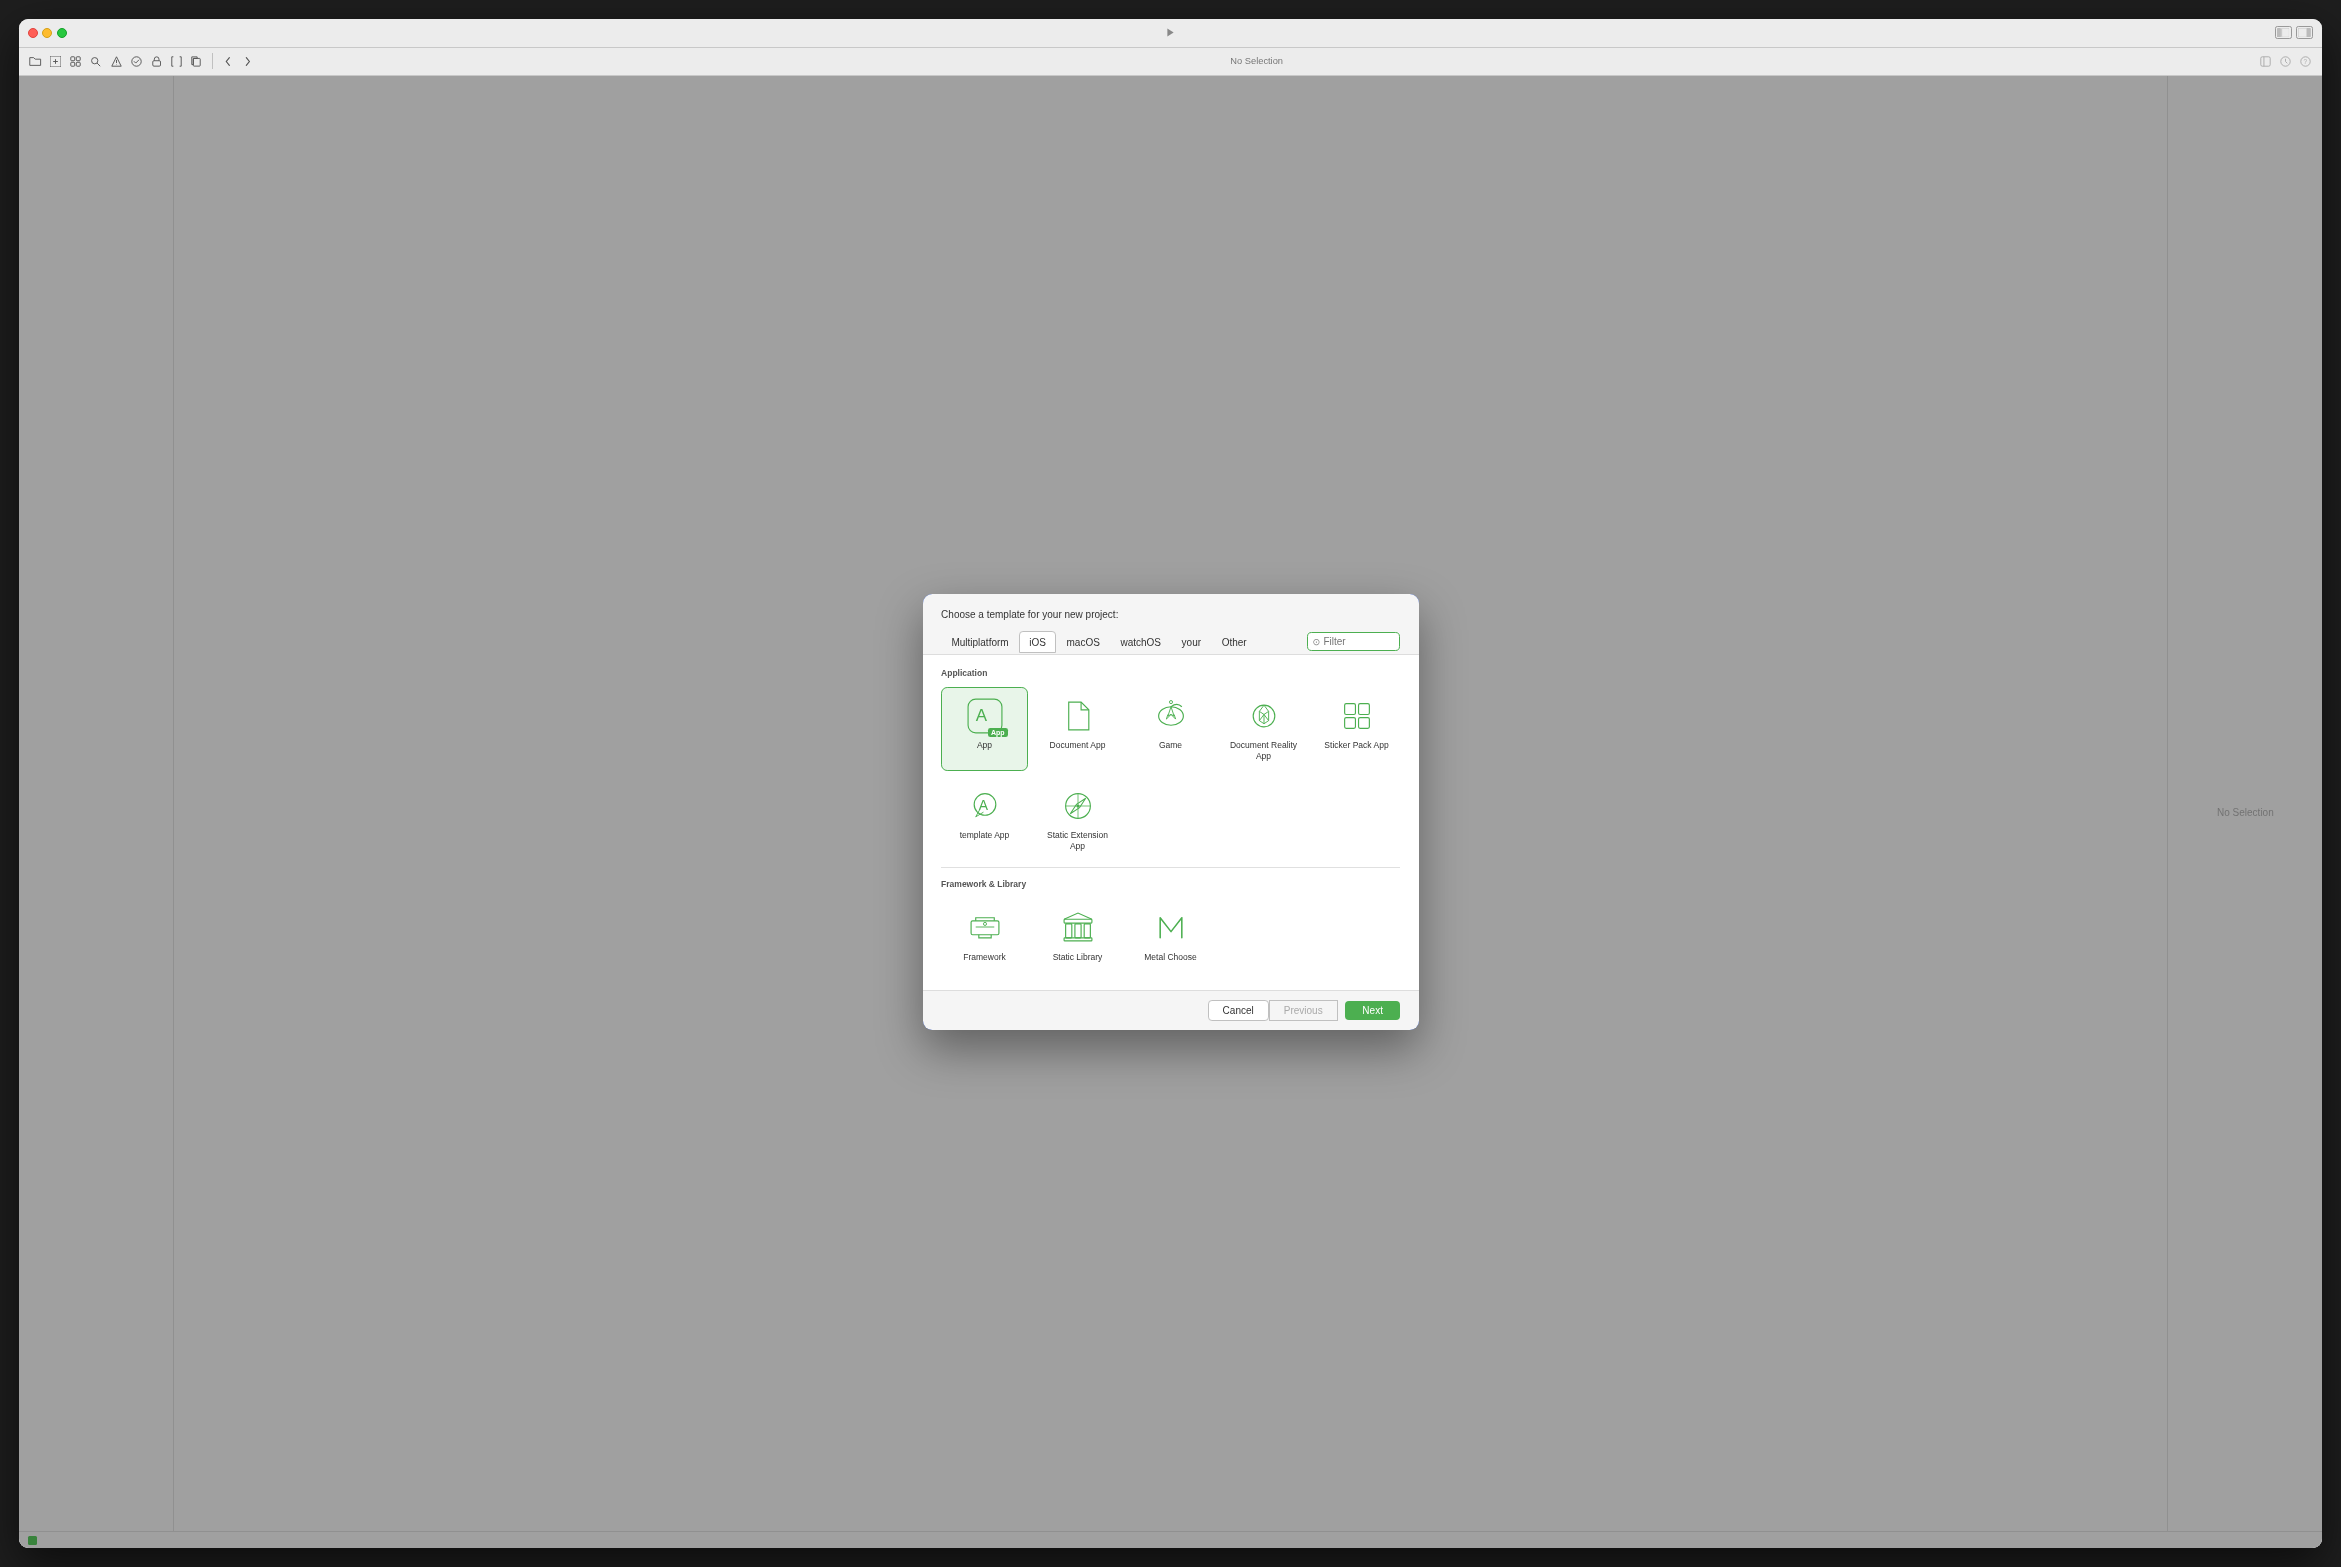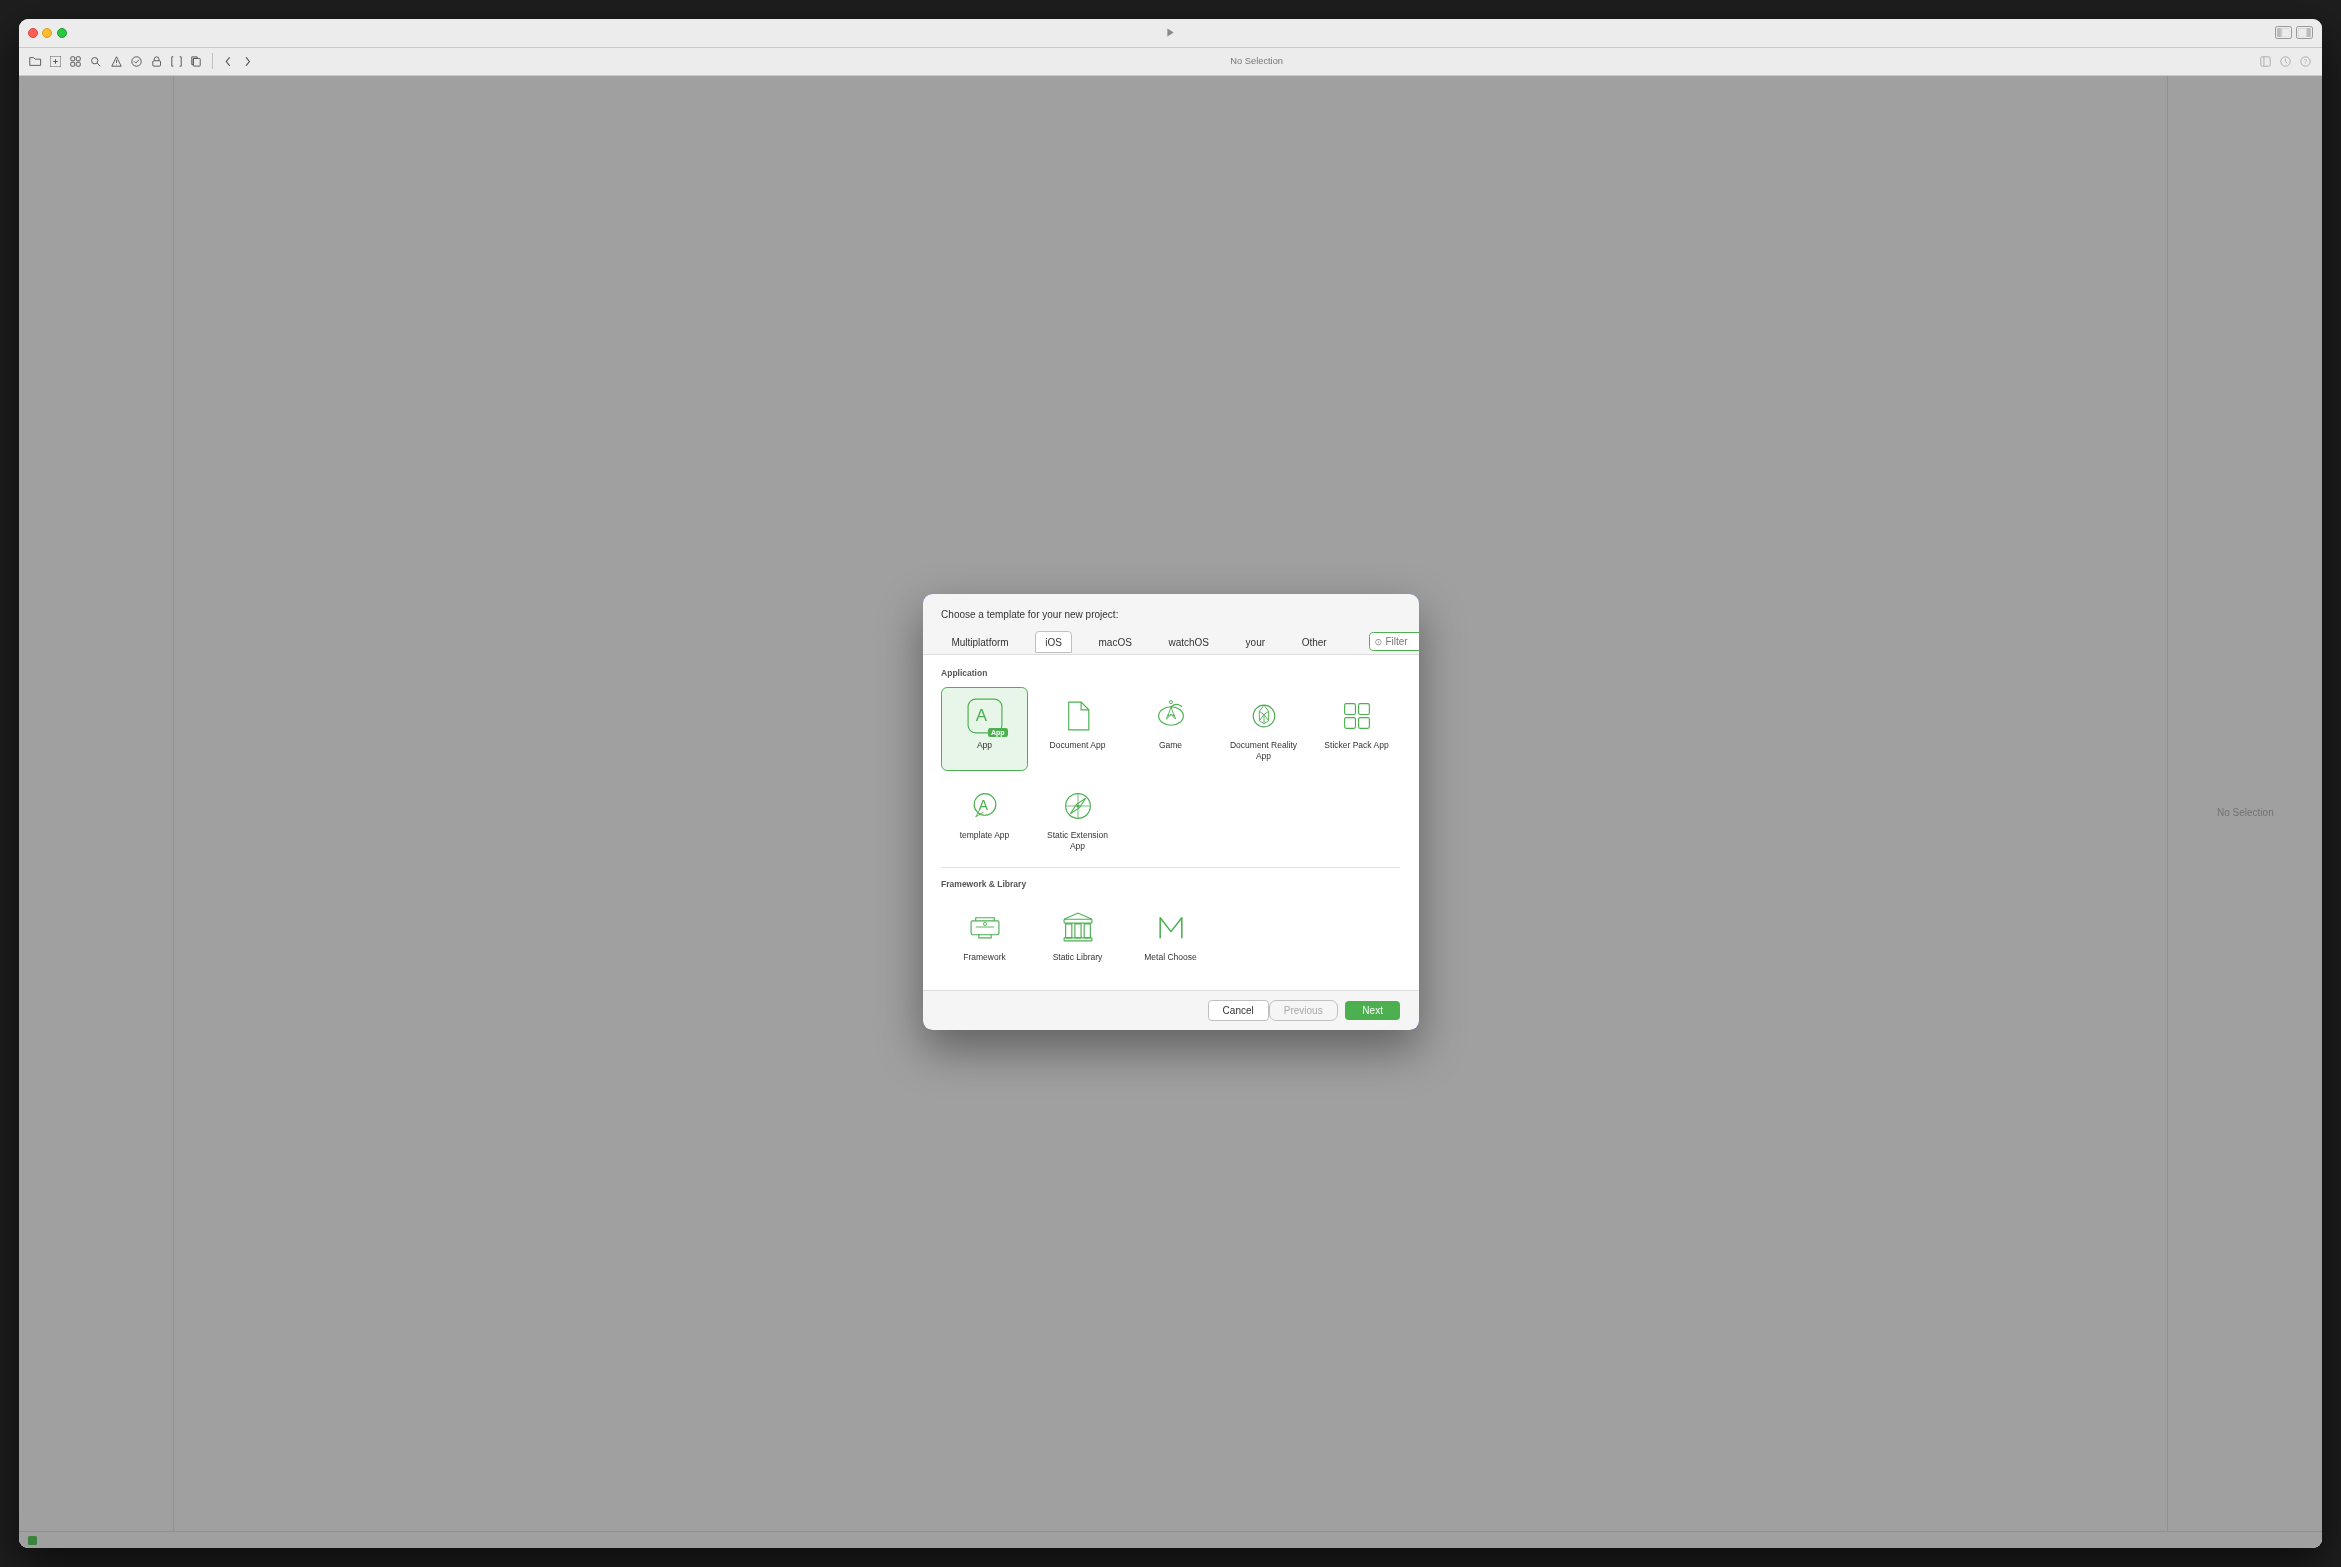--- a/index.html
+++ b/index.html
@@ -141,21 +141,21 @@
       font-weight: 400;
     }
 
     
     .tabs-row {
       display: flex;
       align-items: center;
       padding: 0 18.6px;
       border-bottom: 0.8px solid #ddd;
       background: #f5f5f5;
-      gap: 16px;
+      gap: 0;
     }
     .tab-item {
       padding: 4.6px 9.3px;
       font-size: 10px;
       color: #333;
       cursor: pointer;
       border-radius: 3.9px 3.9px 0 0;
       border: 0.8px solid transparent;
       margin-bottom: -0.8px;
       white-space: nowrap;
@@ -291,21 +291,21 @@
     }
 
     .footer-right {
       display: flex;
       gap: 7.7px;
       align-items: center;
     }
     .btn-previous {
       padding: 3.9px 14px;
       border: 0.8px solid #c0c0c0;
-      border-radius: 7px;
+      border-radius: 0;
       background: #f5f5f5;
       font-size: 10px;
       color: #aaa;
       cursor: not-allowed;
     }
     .btn-next {
       padding: 3.9px 17px;
       border: none;
       border-radius: 3.9px;
       background: #4CAF50;

